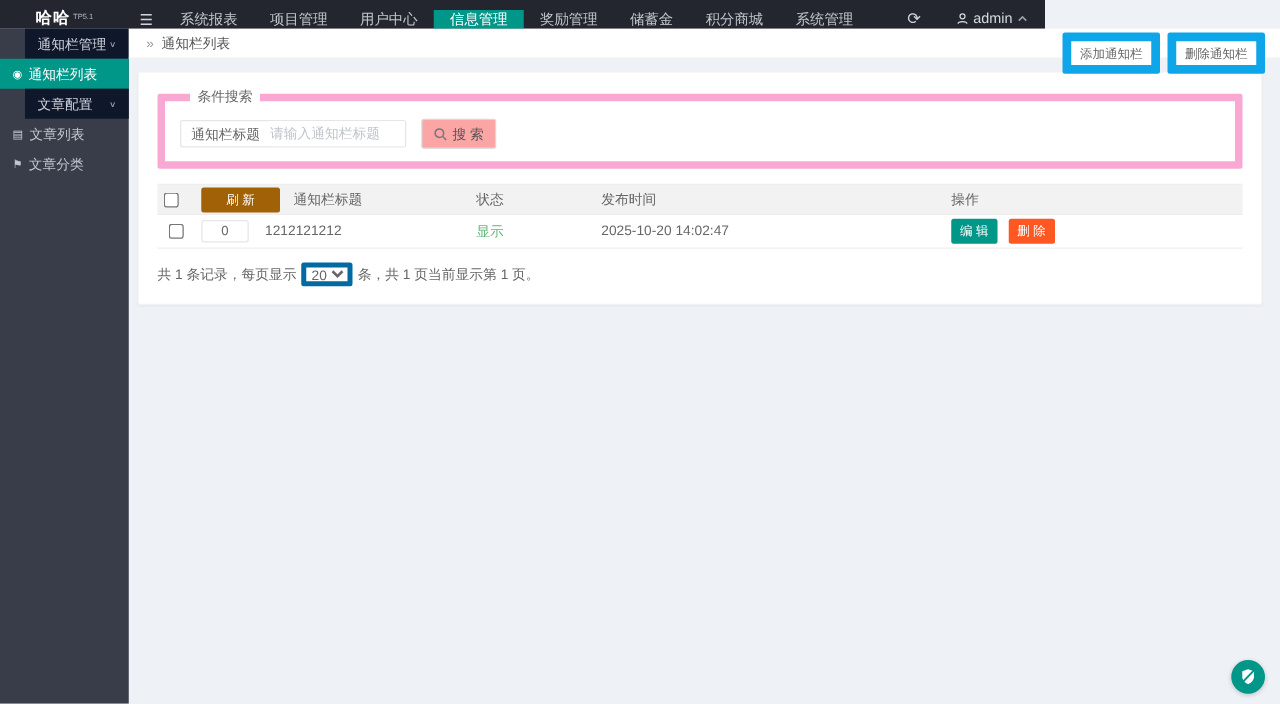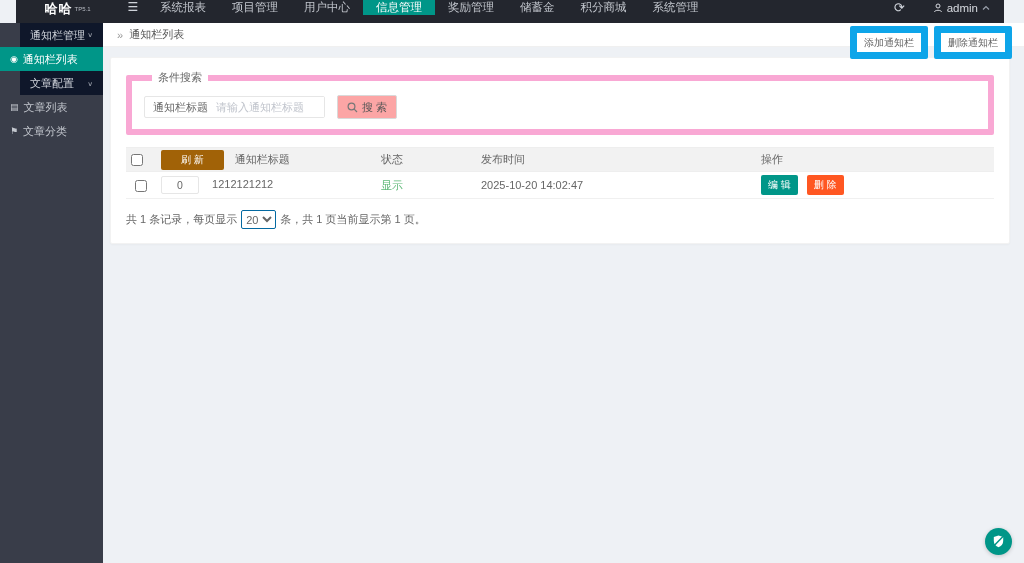--- a/index.html
+++ b/index.html
@@ -4,22 +4,22 @@
 <style>
   * { box-sizing: border-box; margin: 0; padding: 0; }
   html,body { width:1024px; height:563px; overflow:hidden; }
   body {
     font-family: "Liberation Sans", "DejaVu Sans", sans-serif;
     background:#eef1f5; position:relative; font-size:12px; color:#666;
   }
 
   
   .header {
-    position:absolute; top:0; left:16px; width:988px; height:23px;
-    background:#23262e; display:flex; align-items:flex-start; color:#cfd3da;
+    position:absolute; top:0; left:0; width:836px; height:23px;
+    background:#23262e; display:flex; align-items:flex-end; color:#cfd3da;
   }
   .logo {
     width:103px; display:flex; align-items:center; justify-content:center;
     color:#fff; font-weight:bold; font-size:13px; letter-spacing:1px;
   }
   .logo sup { font-size:6px; font-weight:normal; color:#b8bcc4; margin-left:2px; letter-spacing:0; }
   .hamburger {
     width:28px; display:flex; align-items:center; justify-content:center;
     font-size:12px; cursor:pointer; color:#cfd3da;
   }
@@ -125,21 +125,21 @@
   .act-btn {
     border:none; border-radius:2px; color:#fff; font-size:10px;
     padding:3px 7px; cursor:pointer; font-family:inherit;
   }
   .act-edit { background:#009688; margin-right:6px; }
   .act-del  { background:#ff5722; }
 
   
   .pager { margin-top:11px; font-size:11px; color:#666; display:flex; align-items:center; gap:4px; }
   .pager select {
-    height:19px; font-size:11px; color:#666; border:1px solid #0369a1; border-radius:2px;
+    height:19px; font-size:11px; color:#666; border:4px solid #0369a1; border-radius:2px;
     font-family:inherit; background:#fff;
   }
 
   
   .float-btn {
     position:absolute; right:12px; bottom:8px; width:27px; height:27px;
     border-radius:50%; background:#009688; display:flex; align-items:center;
     justify-content:center; cursor:pointer; box-shadow:0 1px 4px rgba(0,0,0,.2);
   }
 </style>

